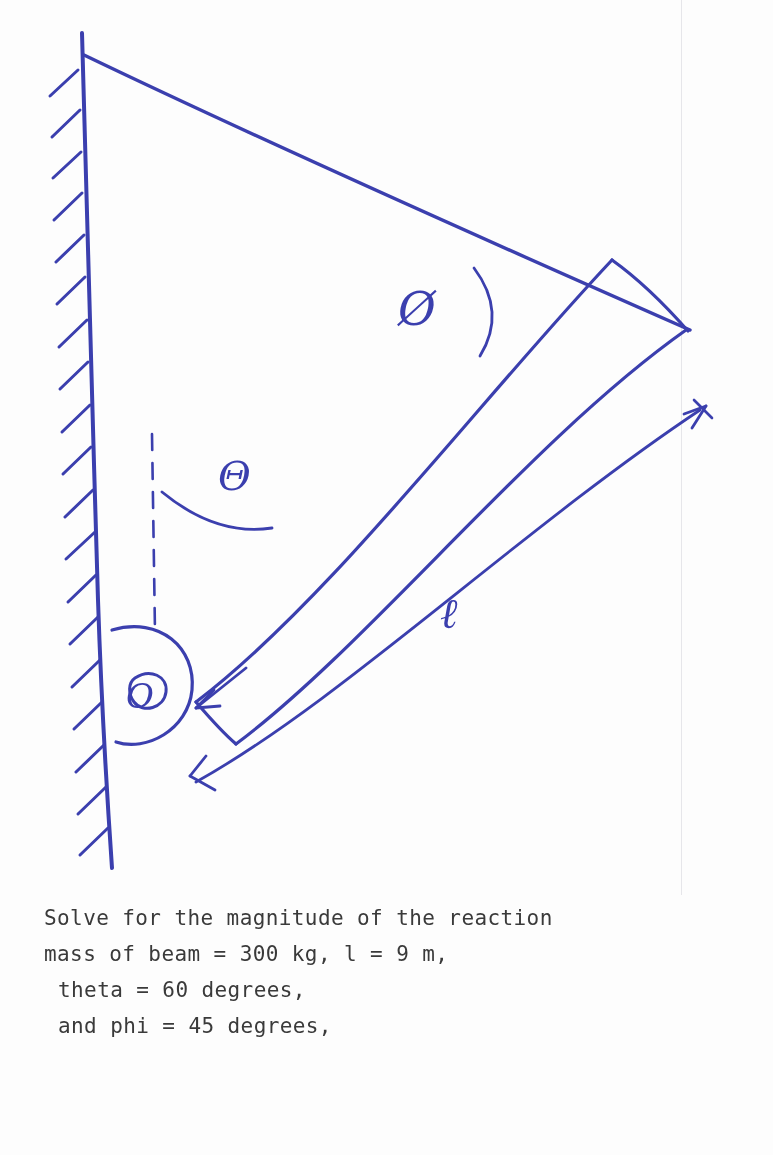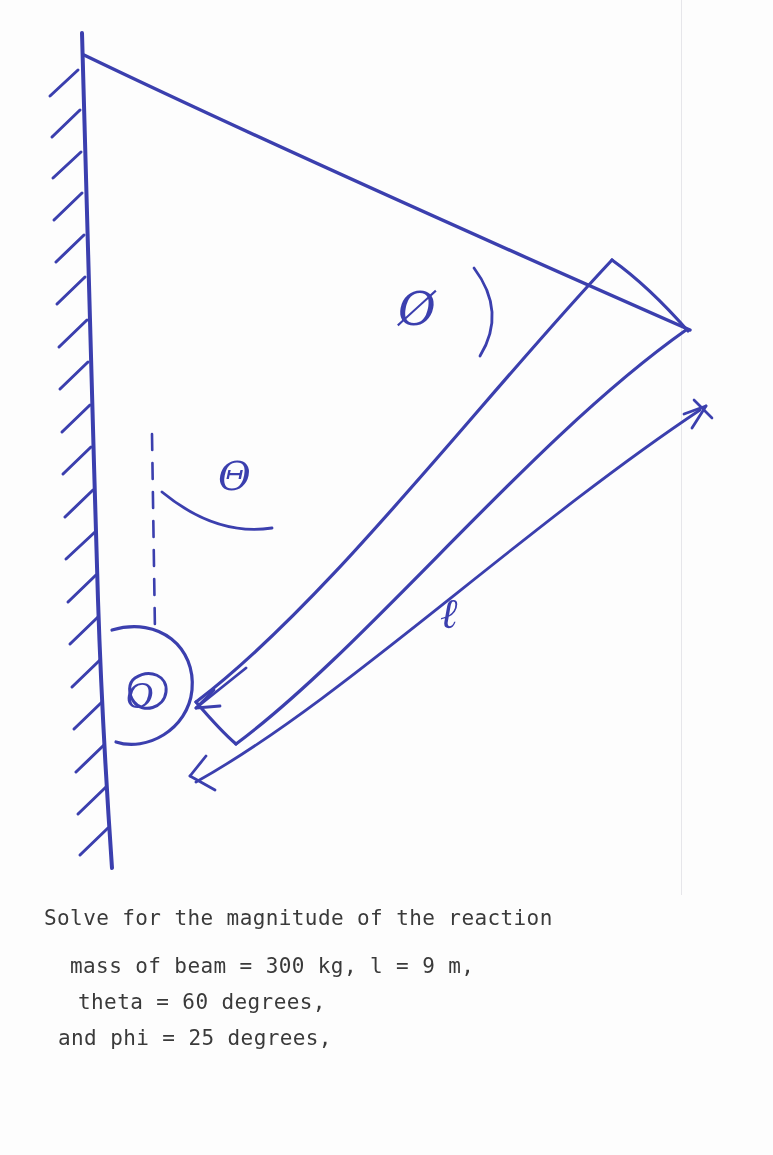--- a/index.html
+++ b/index.html
@@ -48,22 +48,22 @@
     font-size: 21px;
     line-height: 36px;
     letter-spacing: 0.4px;
   }
   .problem-text .line {
     display: block;
     white-space: pre;
   }
   .l1 { padding-left: 44px; }
   .l2 { padding-left: 44px; }
-  .l3 { padding-left: 70px; margin-top: 12px; }
-  .l4 { padding-left: 78px; }
+  .l3 { padding-left: 44px; }
+  .l4 { padding-left: 58px; }
   .l5 { padding-left: 58px; }
 </style>
 </head>
 <body>
 
 <div id="page">
 
   <div class="page-edge"></div>
 
   <div class="figure">
@@ -136,16 +136,16 @@
         <text x="440" y="628" font-size="42">ℓ</text>
         <text x="126" y="708" font-size="34">O</text>
       </g>
     </svg>
   </div>
 
   <div class="problem-text">
     <span class="line l1">Solve for the magnitude of the reaction</span>
     <span class="line l3">mass of beam = 300 kg, l = 9 m,</span>
     <span class="line l4">theta = 60 degrees,</span>
-    <span class="line l5">and phi = 25 degrees,</span>
+    <span class="line l5">and phi = 45 degrees,</span>
   </div>
 
 </div>
 
 </body></html>

